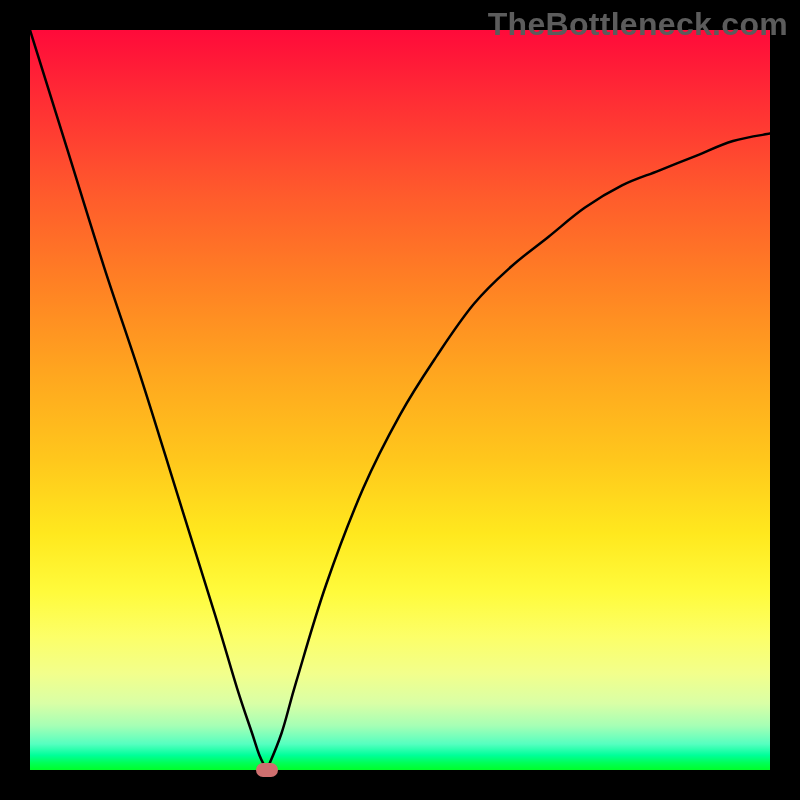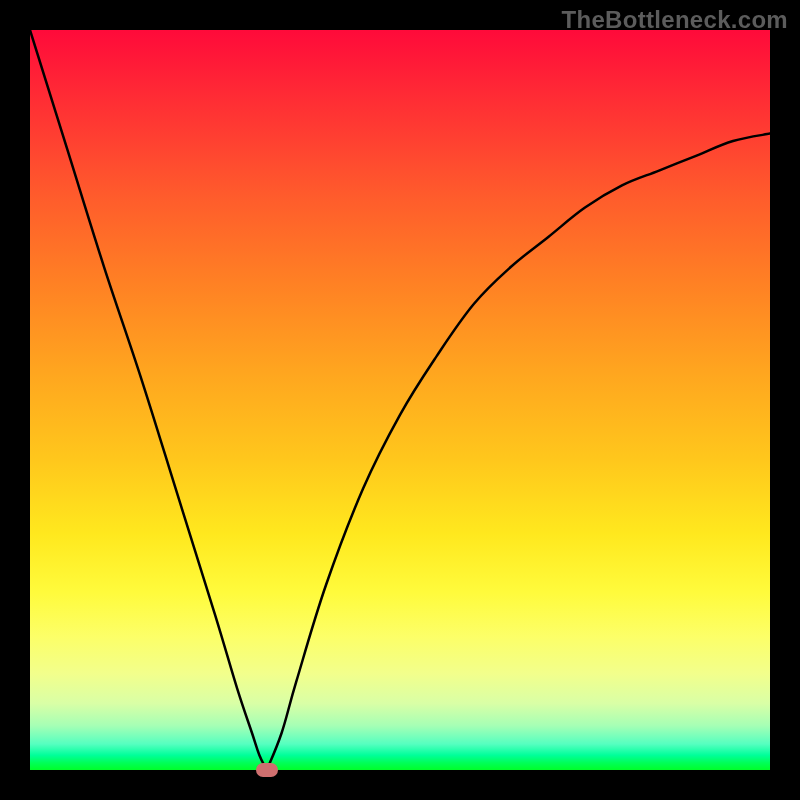--- a/index.html
+++ b/index.html
@@ -33,21 +33,21 @@
       #00ff9a 98%,
       #00ff5a 99%,
       #00ff2a 100%
     );
   }
   .watermark {
     position: absolute;
     top: 6px;
     right: 12px;
     font-family: Arial, Helvetica, sans-serif;
-    font-size: 24px;
+    font-size: 32px;
     font-weight: 600;
     color: #5c5c5c;
     letter-spacing: 0.3px;
     z-index: 50;
   }
   svg.curves {
     position: absolute;
     left: 0; top: 0;
     width: 100%;
     height: 100%;

